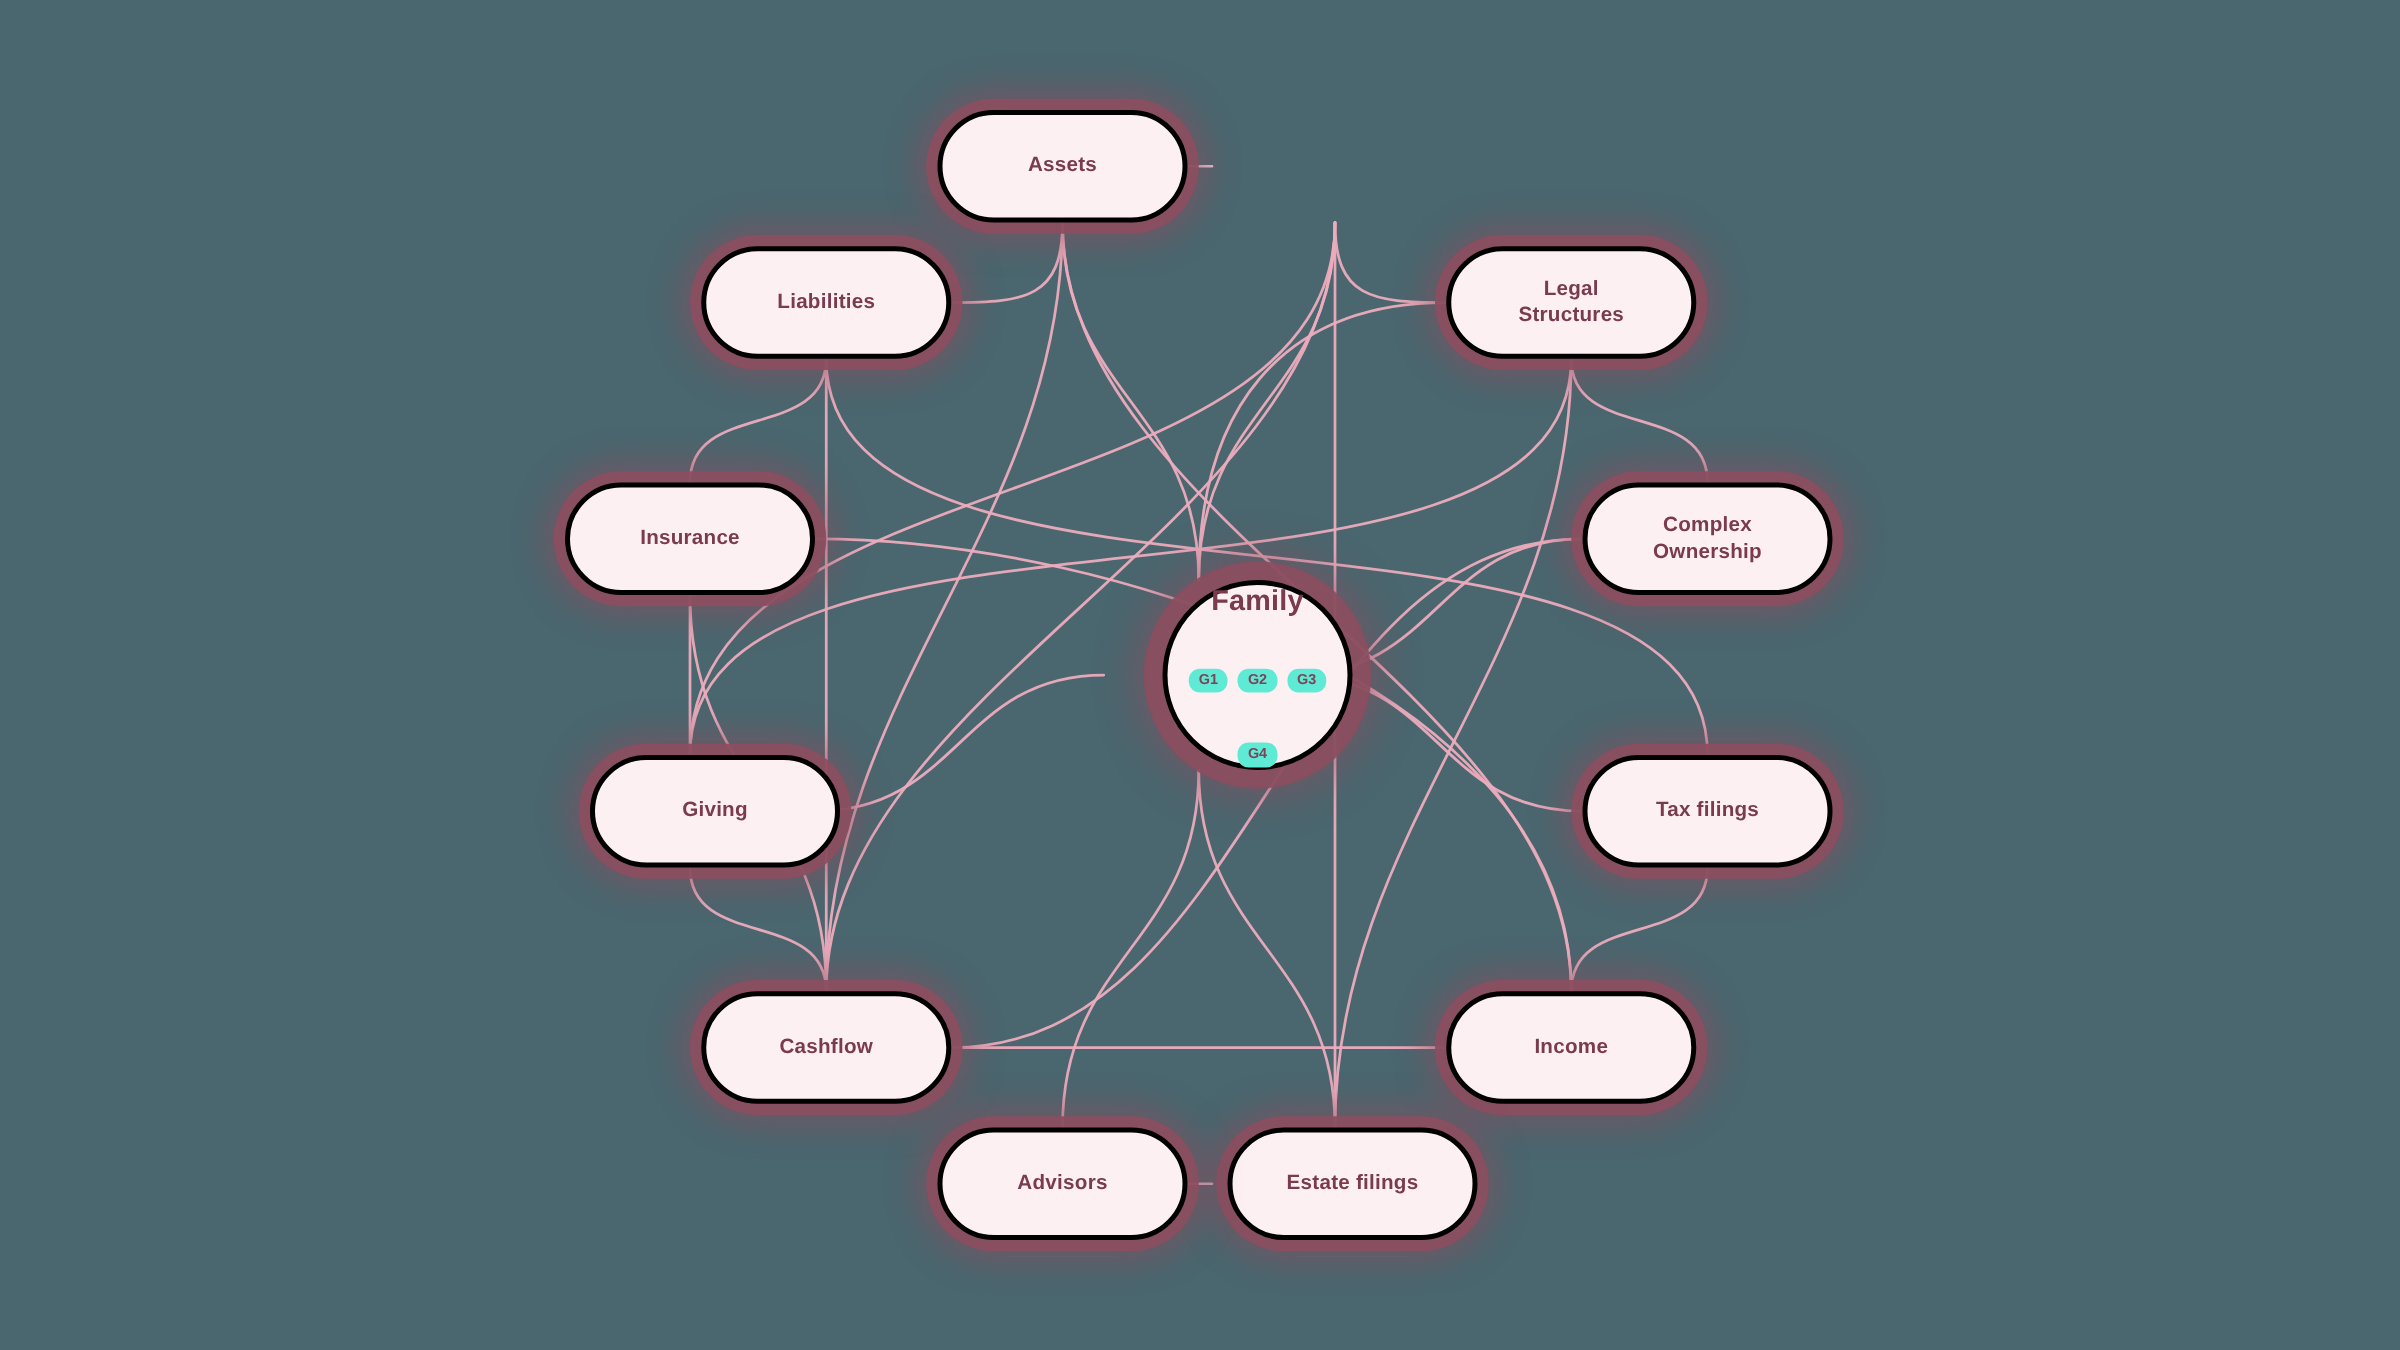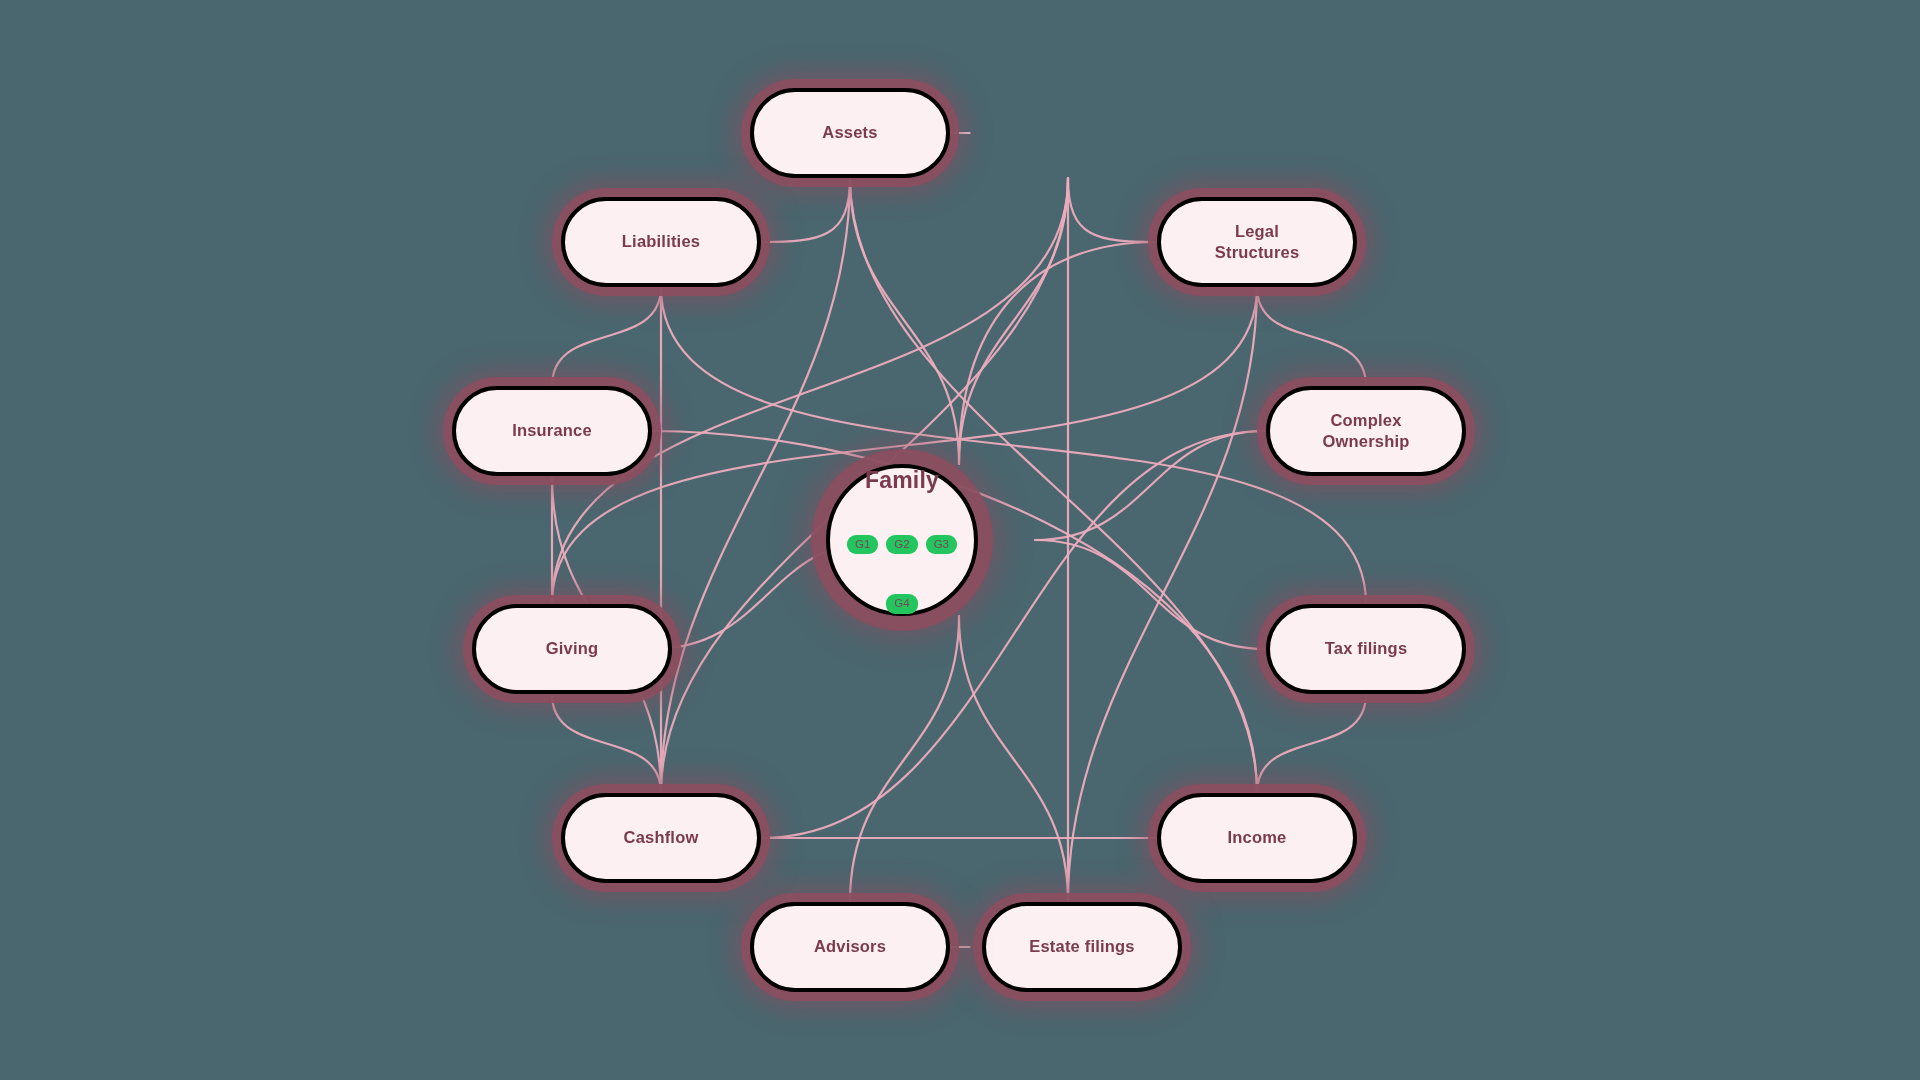--- a/index.html
+++ b/index.html
@@ -47,24 +47,24 @@
     flex-direction:column;gap:9px;
     box-shadow:0 0 0 15px rgba(138,78,96,.92), 0 0 28px 24px rgba(138,78,96,.50);
   }
   .family-title{
     font-size:23px;font-weight:700;color:var(--text,#7A3A50);
     letter-spacing:.2px;
   }
   .gen-row{display:flex;gap:8px;justify-content:center;}
   .gen-row + .gen-row{margin-top:-1px;}
   .gen{
-    background:#22c55e;
+    background:#5eead4;
     color:#7C4458;
     font-size:11.5px;
-    font-weight:400;
+    font-weight:700;
     padding:4px 8px;
     border-radius:9px;
     line-height:1;
   }
 </style>
 </head>
 <body style="--bg: #4A666E; --edge: #ECACBD; --edge-light: #F2D0D8; --fill: #FCF0F2; --text: #7A3A50;">
 
 <div class="stage">
 
@@ -128,21 +128,21 @@
   <div class="node" style="left: 572px; top: 649px;">
     <span class="label">Giving</span>
   </div>
   <div class="node" style="left: 552px; top: 431px;">
     <span class="label">Insurance</span>
   </div>
   <div class="node" style="left: 661px; top: 242px;">
     <span class="label">Liabilities</span>
   </div>
 
-  <div class="node family" style="left: 902px; top: 540px; gap: 41px;">
+  <div class="node family" style="left: 1006px; top: 540px; gap: 41px;">
     <div class="family-title">Family</div>
     <div class="gen-row">
       <span class="gen">G1</span>
       <span class="gen">G2</span>
       <span class="gen">G3</span>
     </div>
     <div class="gen-row">
       <span class="gen">G4</span>
     </div>
   </div>

